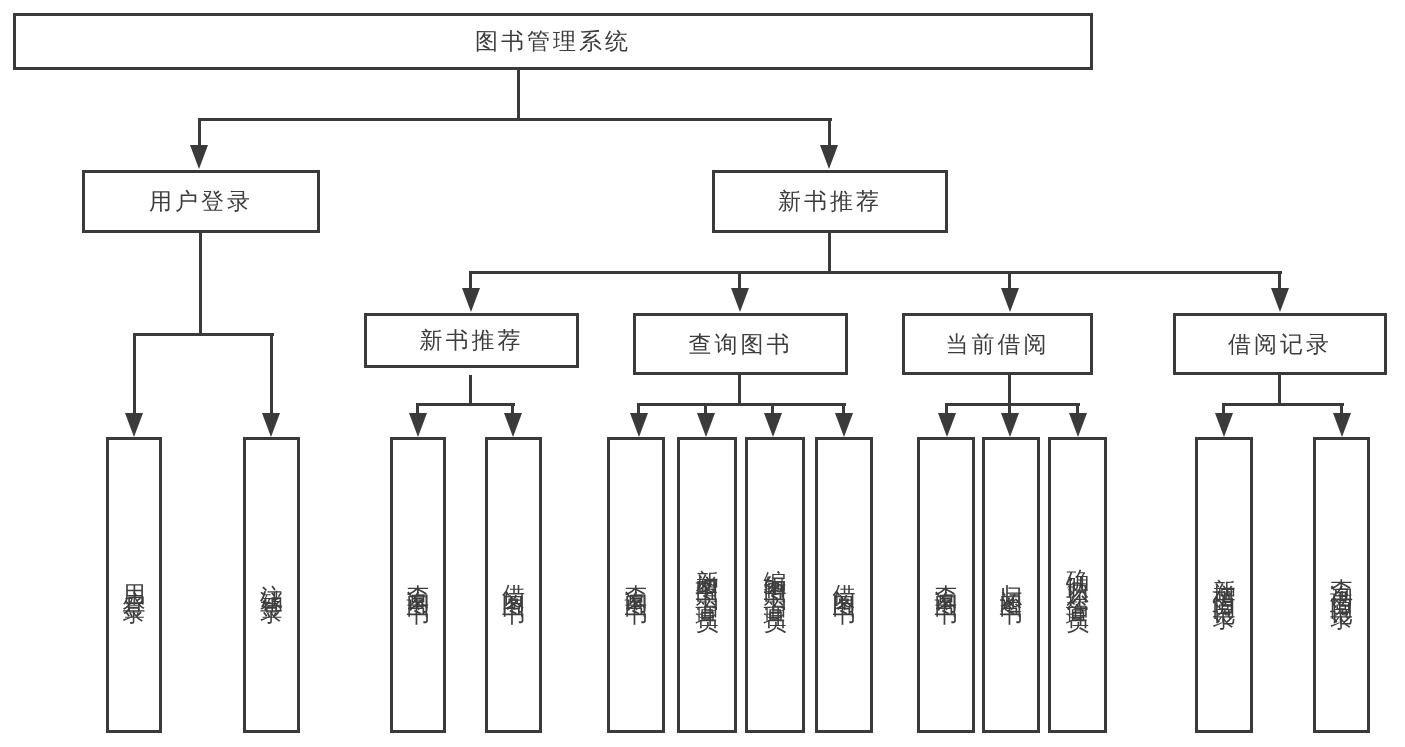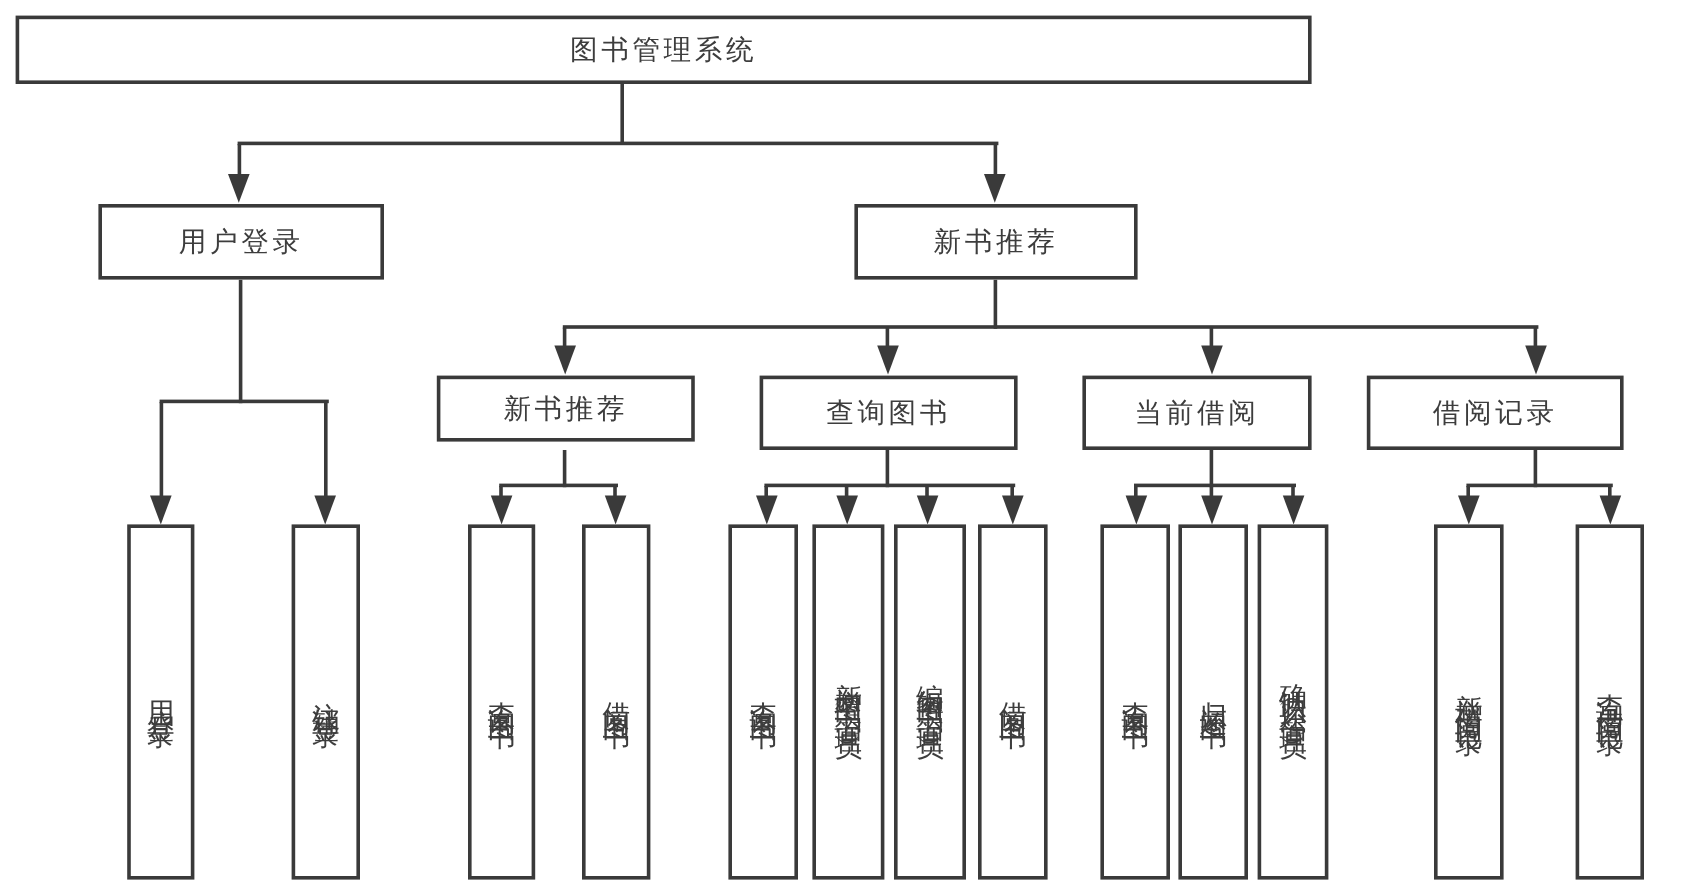--- a/index.html
+++ b/index.html
@@ -114,21 +114,21 @@
 
   <div class="box hbox" style="left:364px;top:313px;width:215px;height:55px">
     <span>新书推荐</span>
   </div>
   <div class="box hbox" style="left:633px;top:313px;width:215px;height:62px">
     <span>查询图书</span>
   </div>
   <div class="box hbox" style="left:902px;top:313px;width:191px;height:62px">
     <span>当前借阅</span>
   </div>
-  <div class="box hbox" style="left:1139px;top:313px;width:214px;height:62px">
+  <div class="box hbox" style="left:1173px;top:313px;width:214px;height:62px">
     <span>借阅记录</span>
   </div>
 
   <div class="box vbox" style="left:106px;top:437px;width:56px;height:296px">
     <span class="vtext">用户登录</span>
   </div>
   <div class="box vbox" style="left:243px;top:437px;width:57px;height:296px">
     <span class="vtext">注销登录</span>
   </div>
 

